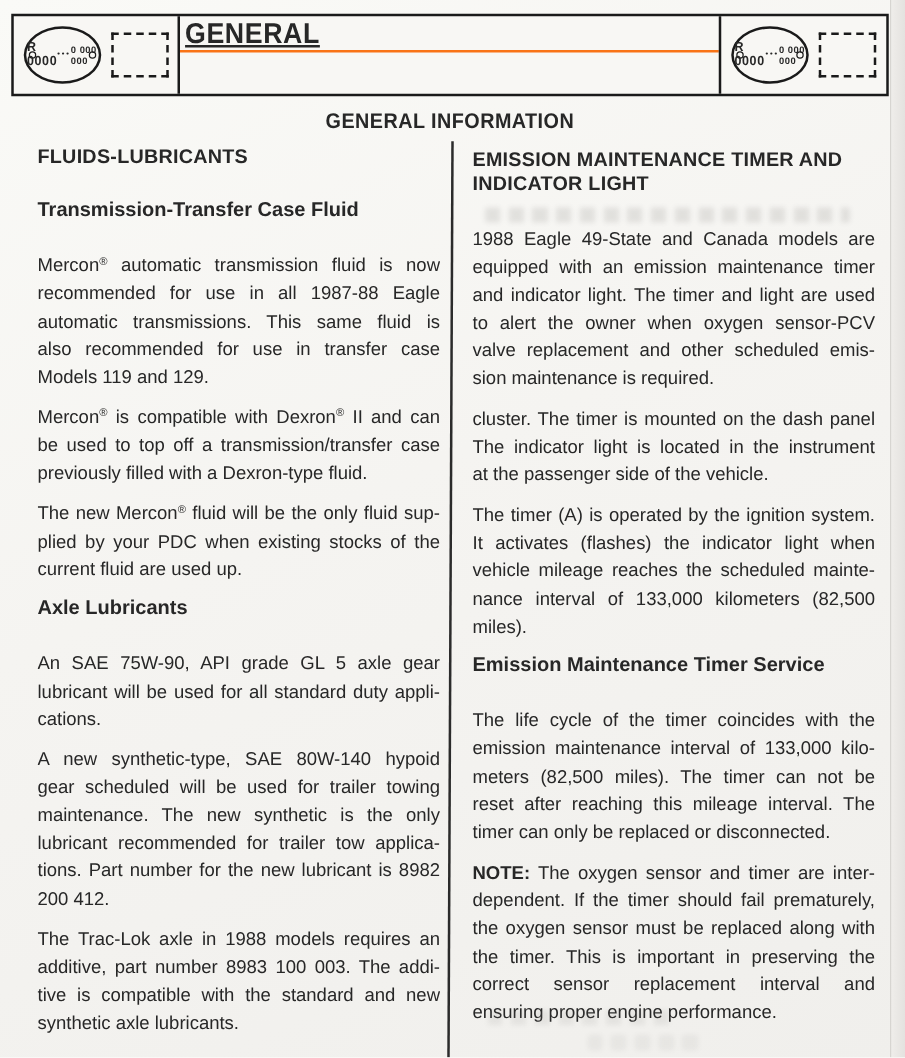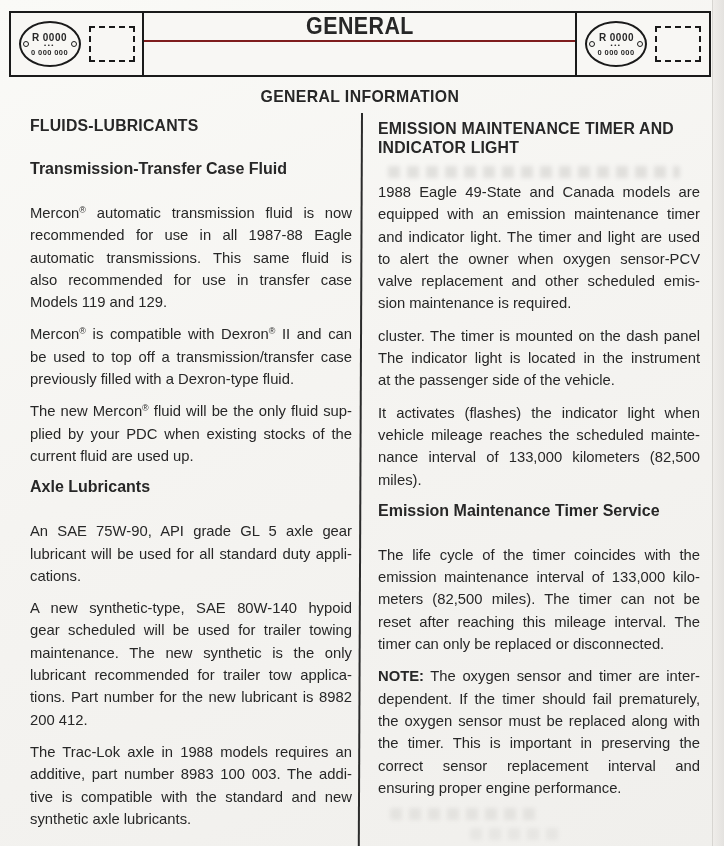--- a/index.html
+++ b/index.html
@@ -7,27 +7,27 @@
   .page{position:relative;width:724px;height:846px;overflow:hidden;color:#272727;
         background:linear-gradient(155deg,#fafaf7 0%,#f5f4f1 45%,#f0efec 100%);}
 
   
   .header{position:absolute;left:9px;top:11px;width:702px;height:66px;display:flex;
           border:2px solid #1a1a1a;background:#f8f7f4;box-sizing:border-box;}
   .hcell{display:flex;align-items:center;justify-content:center;gap:8px;box-sizing:border-box;}
   .hcell.left{width:133px;border-right:2px solid #1a1a1a;}
   .hcell.right{width:134px;border-left:2px solid #1a1a1a;}
   .hcenter{flex:1;display:flex;flex-direction:column;box-sizing:border-box;}
-  .htitle{height:36px;border-bottom:2px solid #7f1d1d;display:flex;align-items:center;justify-content:center;}
+  .htitle{height:36px;border-bottom:2px solid #f97316;display:flex;align-items:center;justify-content:flex-start;text-decoration:underline;}
   .htitle span{display:inline-block;font-weight:bold;font-size:23px;letter-spacing:0.5px;transform:scaleX(0.93);}
   .hsub{flex:1;display:flex;align-items:center;justify-content:center;margin-top:45px;}
   .hsub span{display:inline-block;font-weight:bold;font-size:17px;letter-spacing:0.4px;transform:scaleX(0.93);}
 
   .stamp-oval{position:relative;width:62px;height:46px;border:2px solid #1a1a1a;border-radius:50%;
-              display:flex;flex-direction:column;align-items:center;justify-content:center;
+              display:flex;flex-direction:row;align-items:center;justify-content:center;
               box-sizing:border-box;background:#f8f7f4;flex:0 0 auto;}
   .stamp-top{font-weight:bold;font-size:10.5px;line-height:11px;letter-spacing:0.5px;transform:scaleX(0.95);}
   .stamp-dots{font-weight:bold;font-size:6px;line-height:5px;letter-spacing:1.5px;}
   .stamp-bottom{font-weight:bold;font-size:7.5px;line-height:9px;letter-spacing:0.4px;}
   .rivet{position:absolute;width:6px;height:6px;border:1.3px solid #1a1a1a;border-radius:50%;
          top:50%;transform:translateY(-50%);box-sizing:border-box;}
   .rivet.l{left:2px;} .rivet.r{right:2px;}
   .dash-box{width:46px;height:36px;border:2px dashed #1a1a1a;box-sizing:border-box;flex:0 0 auto;}
 
   
@@ -143,20 +143,21 @@
         <div class="ln">to alert the owner when oxygen sensor-PCV</div>
         <div class="ln">valve replacement and other scheduled emis-</div>
         <div class="ln last">sion maintenance is required.</div>
       </div>
       <div class="b-p">
         <div class="ln">cluster. The timer is mounted on the dash panel</div>
         <div class="ln">The indicator light is located in the instrument</div>
         <div class="ln last">at the passenger side of the vehicle.</div>
       </div>
       <div class="b-p">
+        <div class="ln">The timer (A) is operated by the ignition system.</div>
         <div class="ln">It activates (flashes) the indicator light when</div>
         <div class="ln">vehicle mileage reaches the scheduled mainte-</div>
         <div class="ln">nance interval of 133,000 kilometers (82,500</div>
         <div class="ln last">miles).</div>
       </div>
       <div class="b-h2">Emission Maintenance Timer Service</div>
       <div class="b-p">
         <div class="ln">The life cycle of the timer coincides with the</div>
         <div class="ln">emission maintenance interval of 133,000 kilo-</div>
         <div class="ln">meters (82,500 miles). The timer can not be</div>

